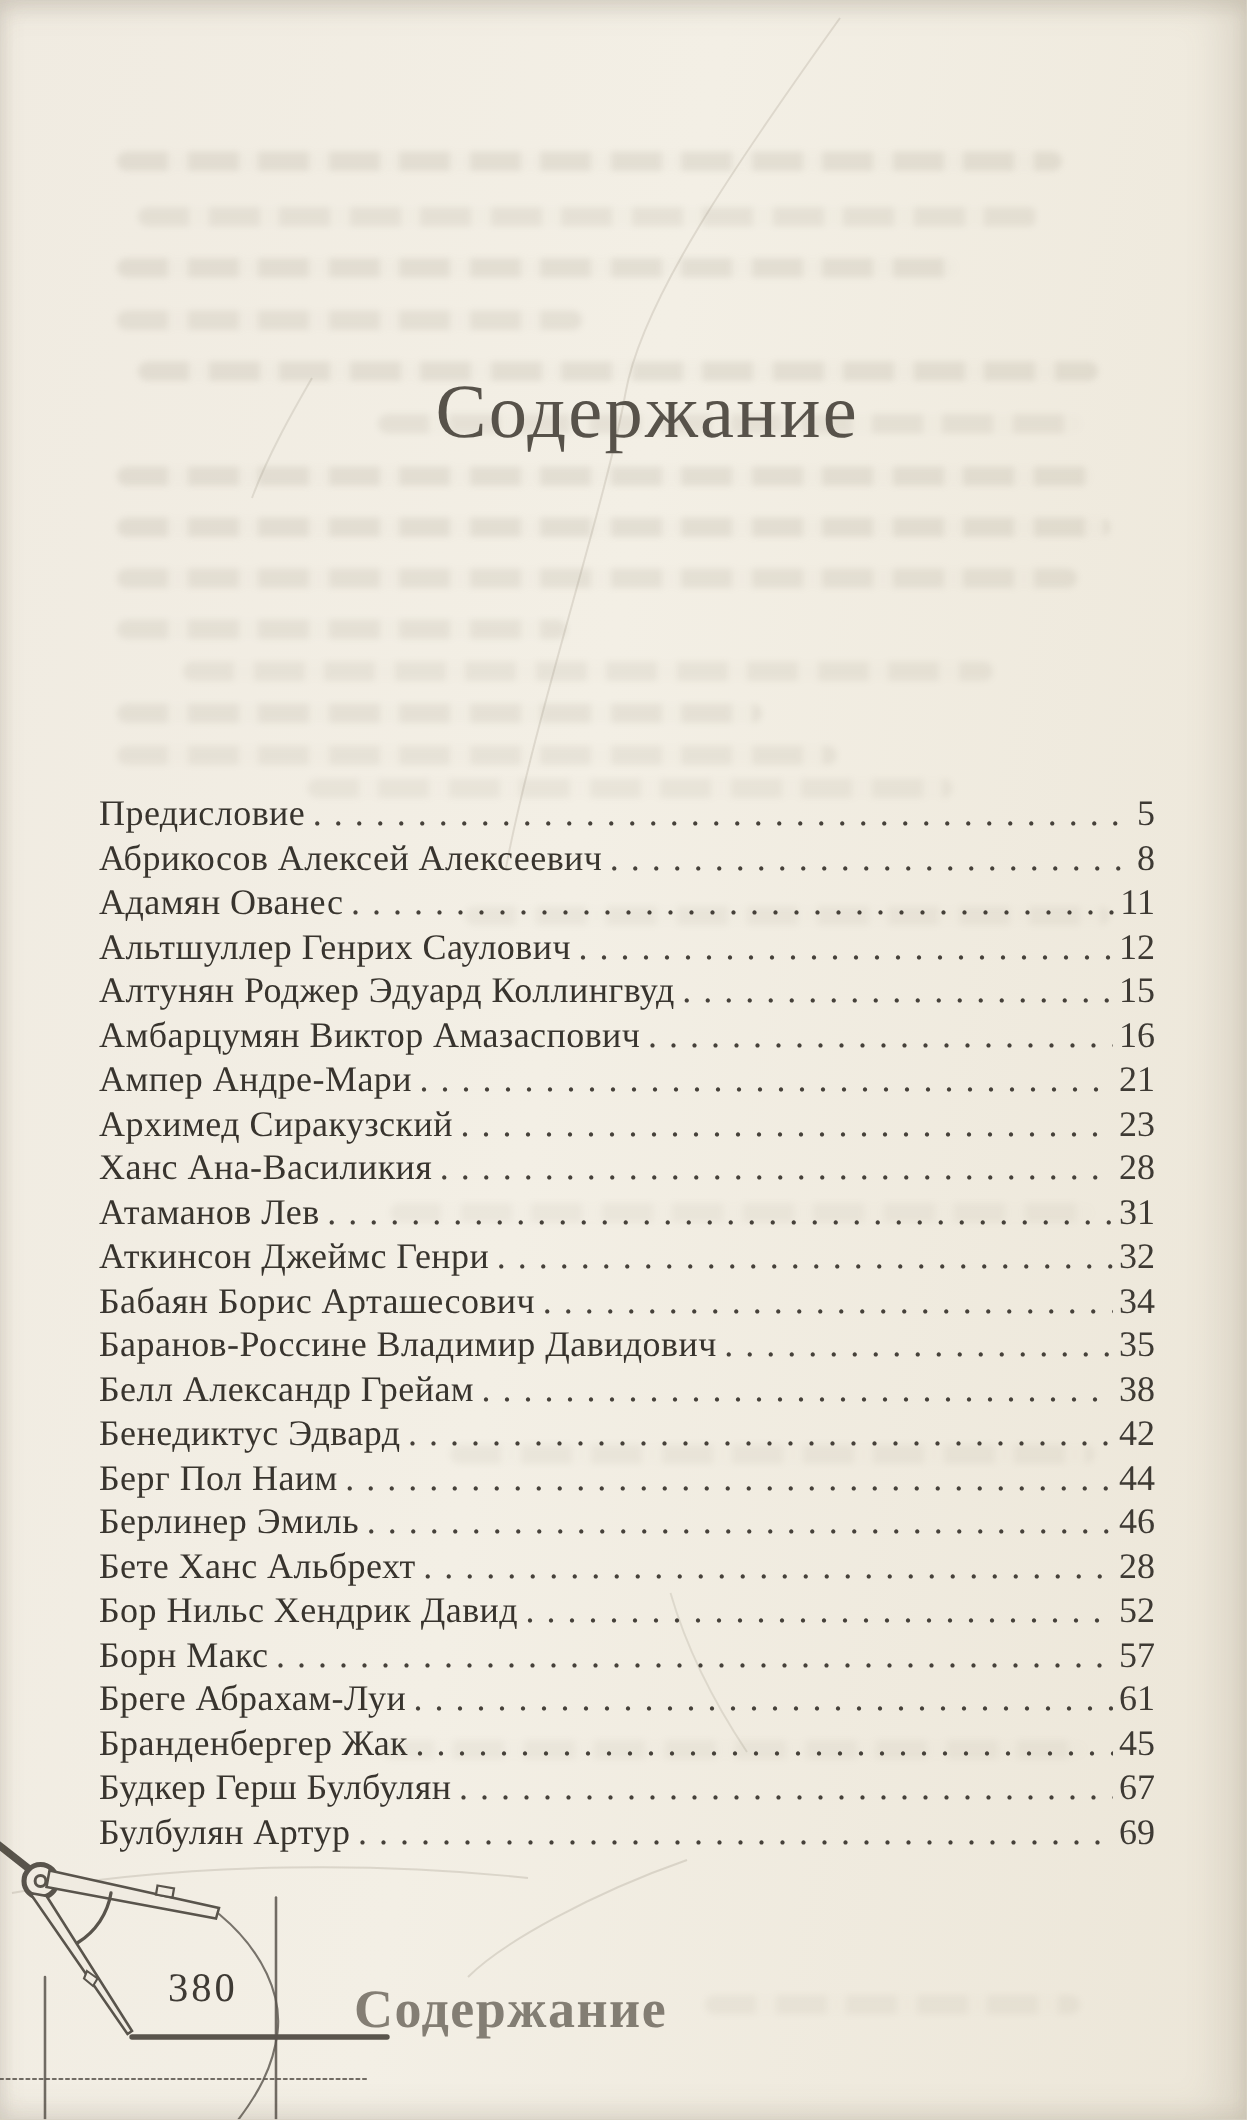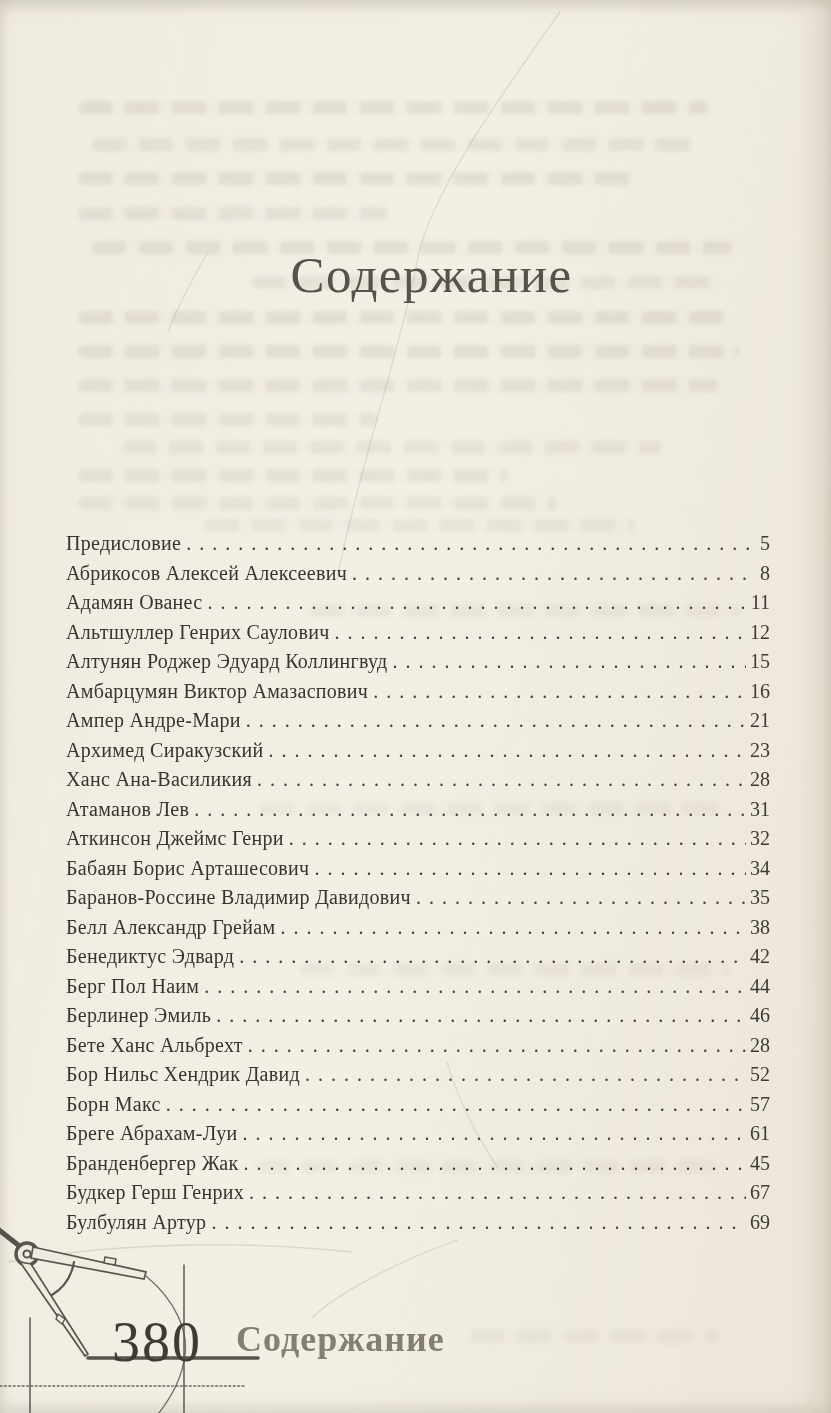--- a/index.html
+++ b/index.html
@@ -59,38 +59,38 @@
   }
 
   
   .toc{
     position:absolute;top:529px;left:66px;right:61px;z-index:3;
     margin:0;padding:0;list-style:none;
   }
   .toc .row{
     display:flex;align-items:flex-start;
     height:29.5px;line-height:29.5px;
-    font-size:20px;color:var(--ink,#38342e);white-space:nowrap;
+    font-size:24px;color:var(--ink,#38342e);white-space:nowrap;
   }
   .nm{flex:0 0 auto;letter-spacing:.3px;}
   .leader{
     flex:1 1 auto;overflow:hidden;white-space:nowrap;
     margin:0 4px 0 5px;color:#46413a;
   }
   .leader::after{
     content:"..................................................................";
     letter-spacing:8px;
   }
   .pg{flex:0 0 auto;text-align:right;color:#3e3a34;}
 
   
   .deco{position:absolute;left:0;top:1223px;z-index:3;pointer-events:none;}
   .folio{
     position:absolute;left:112px;top:1310px;z-index:4;
-    font-size:56px;color:#3e3a34;letter-spacing:2px;
+    font-size:27px;color:#3e3a34;letter-spacing:2px;
   }
   .running{
     position:absolute;left:236px;top:1318px;z-index:4;
     font-size:36px;font-weight:bold;color:#787268;letter-spacing:1px;opacity:.9;
   }
 </style>
 </head>
 <body>
 
 <div class="page" style="--paper: #f0ebe1; --ink: #38342e;">
@@ -234,21 +234,21 @@
         <span class="nm">Бреге Абрахам-Луи</span>
         <span class="leader" aria-hidden="true"></span>
         <span class="pg">61</span>
       </li>
       <li class="row">
         <span class="nm">Бранденбергер Жак</span>
         <span class="leader" aria-hidden="true"></span>
         <span class="pg">45</span>
       </li>
       <li class="row">
-        <span class="nm">Будкер Герш Генрих</span>
+        <span class="nm">Будкер Герш Булбулян</span>
         <span class="leader" aria-hidden="true"></span>
         <span class="pg">67</span>
       </li>
       <li class="row">
         <span class="nm">Булбулян Артур</span>
         <span class="leader" aria-hidden="true"></span>
         <span class="pg">69</span>
       </li>
   </ol>
 

